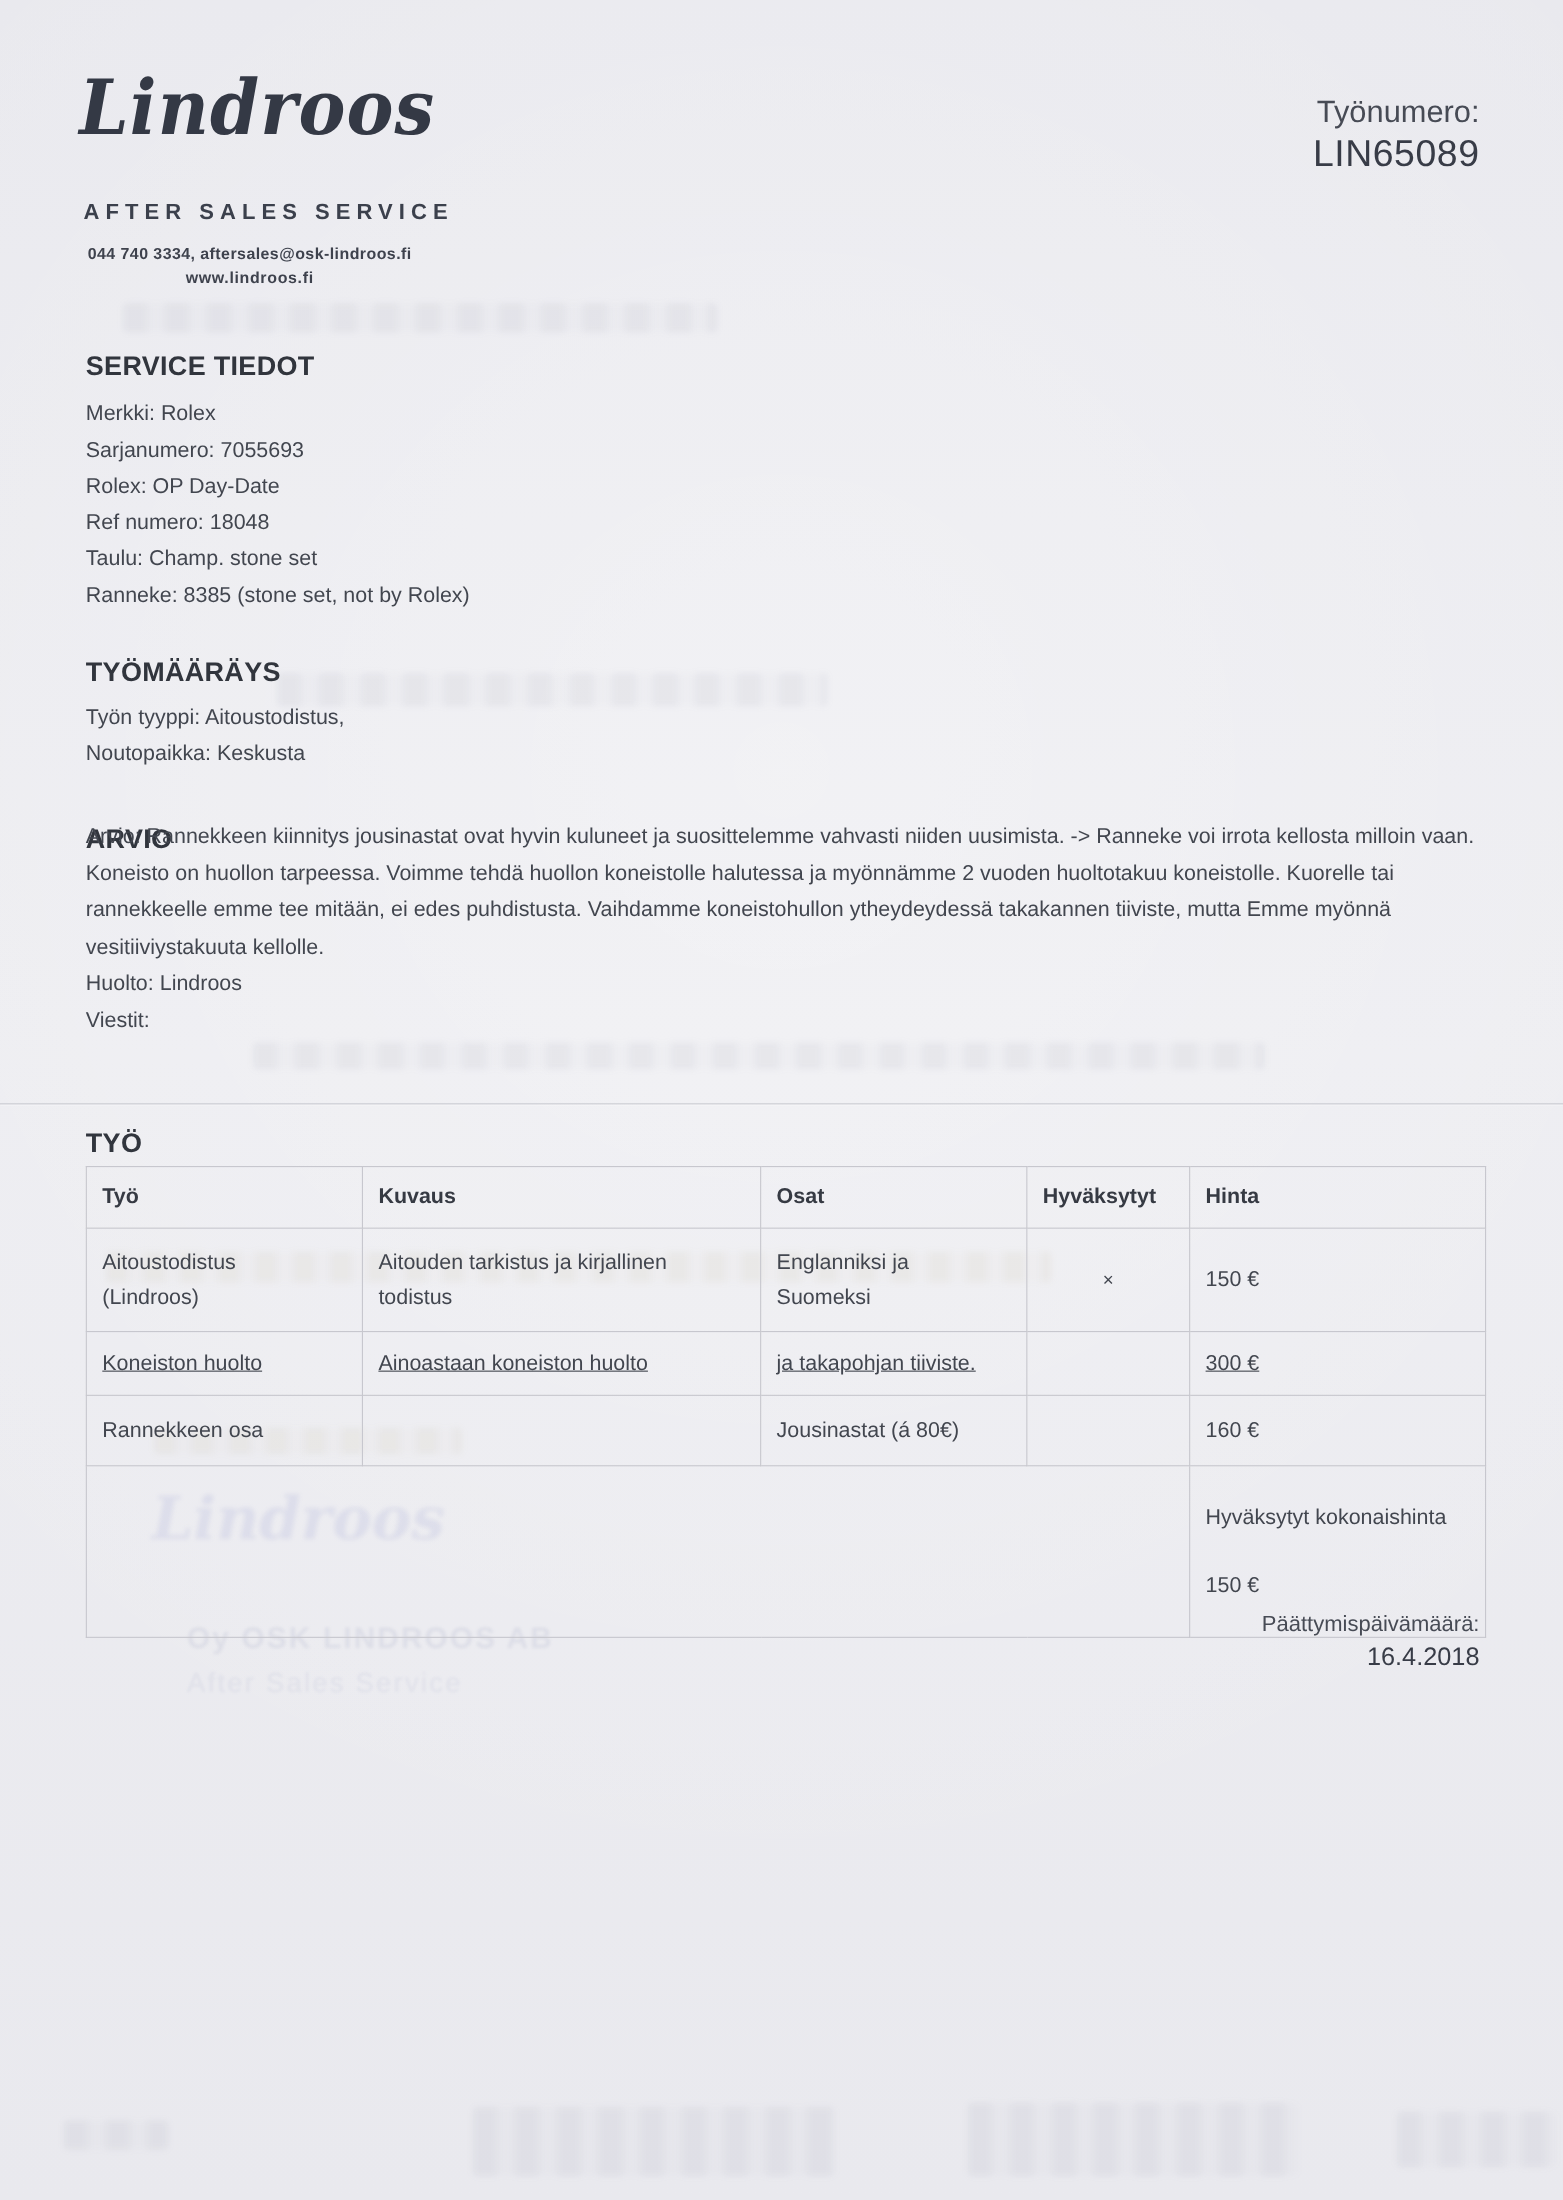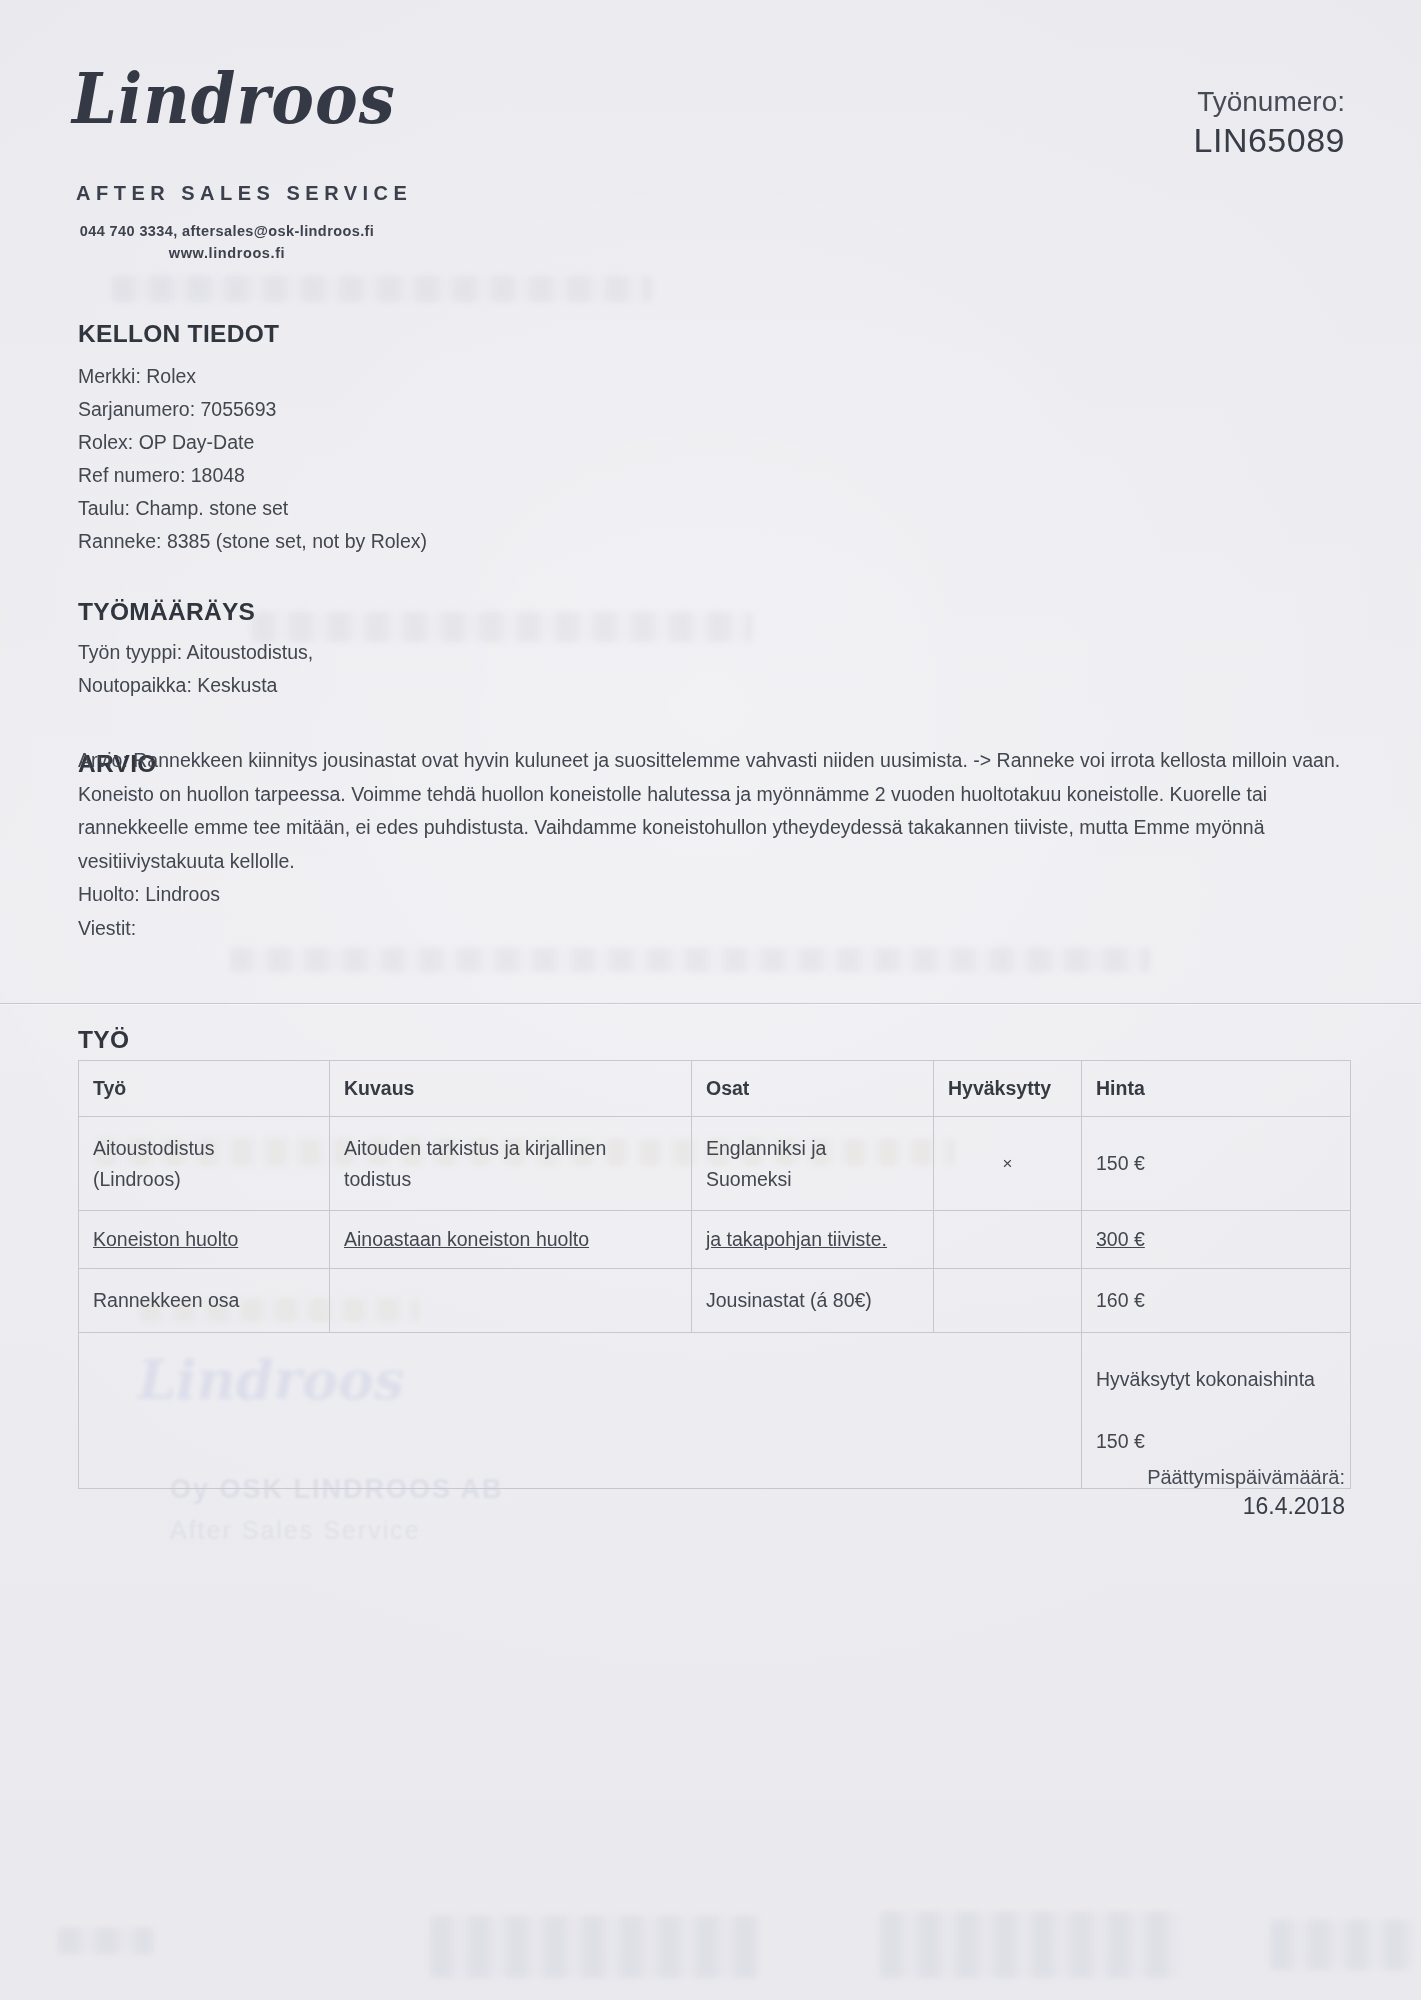--- a/index.html
+++ b/index.html
@@ -136,21 +136,21 @@
   <div class="brand">Lindroos</div>
   <div class="brand-sub">AFTER SALES SERVICE</div>
   <div class="brand-contact">044 740 3334, aftersales@osk-lindroos.fi</div>
   <div class="brand-site">www.lindroos.fi</div>
 
   <div class="job-block">
     <div class="job-label">Työnumero:</div>
     <div class="job-number">LIN65089</div>
   </div>
 
-  <div class="h1" style="top:320px;">KELLON TIEDOT</div>
+  <div class="h1" style="top:320px;">SERVICE TIEDOT</div>
   <div class="lines" style="top:360px;">
     <div>Merkki: Rolex</div>
     <div>Sarjanumero: 7055693</div>
     <div>Rolex: OP Day-Date</div>
     <div>Ref numero: 18048</div>
     <div>Taulu: Champ. stone set</div>
     <div>Ranneke: 8385 (stone set, not by Rolex)</div>
   </div>
 
   <div class="h1" style="top:598px;">TYÖMÄÄRÄYS</div>
@@ -176,21 +176,21 @@
         <col style="width:362px">
         <col style="width:242px">
         <col style="width:148px">
         <col style="width:269px">
     </colgroup>
     <tbody>
         <tr>
       <th>Työ</th>
       <th>Kuvaus</th>
       <th>Osat</th>
-      <th>Hyväksytty</th>
+      <th>Hyväksytyt</th>
       <th>Hinta</th>
     </tr>
     <tr class="row-1">
       <td>Aitoustodistus
 (Lindroos)</td>
       <td>Aitouden tarkistus ja kirjallinen
 todistus</td>
       <td>Englanniksi ja
 Suomeksi</td>
       <td class="col-approved">×</td>

